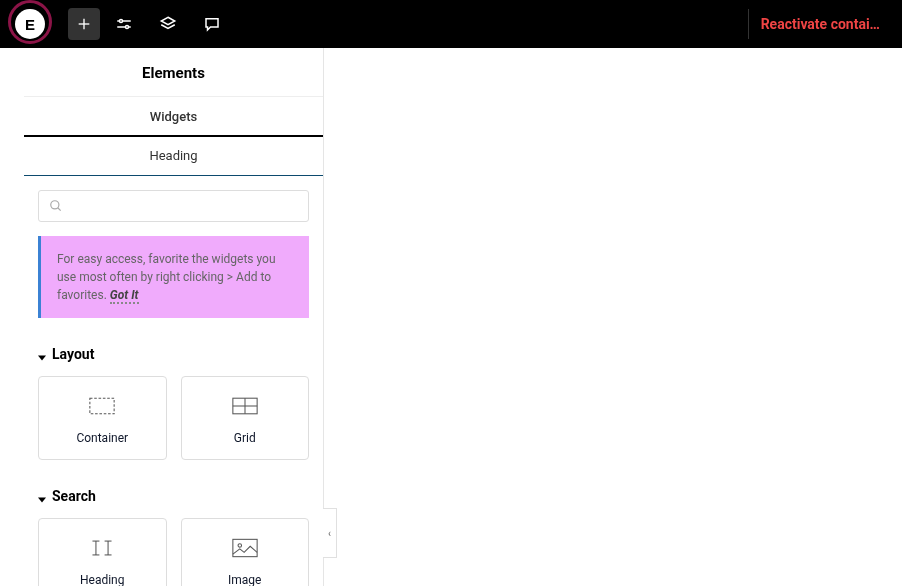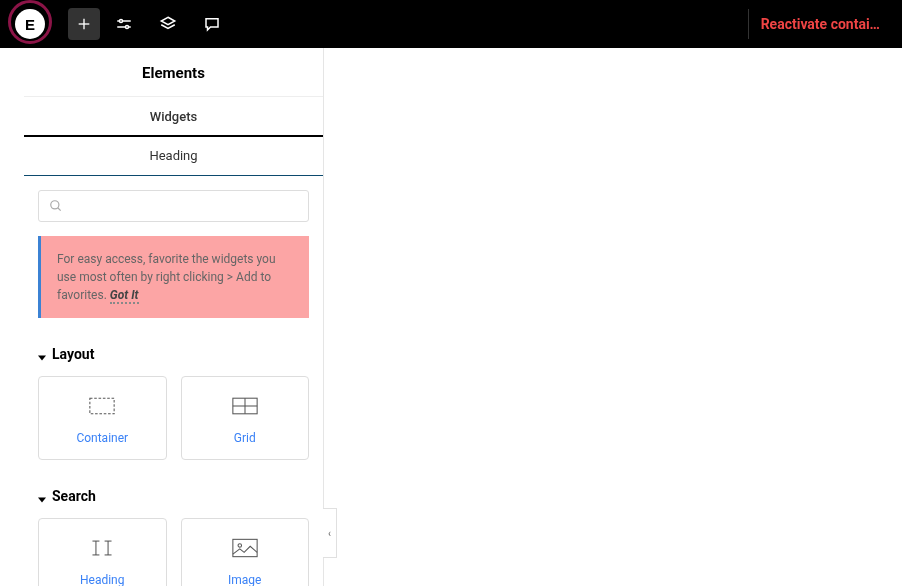--- a/index.html
+++ b/index.html
@@ -33,32 +33,32 @@
     .tab.active::after { content: ''; position: absolute; bottom: -1px; left: 0; width: 100%; height: 2px; background: #000; }
     
     
     .search-wrap { padding: 14px; }
     .search-box { display: flex; align-items: center; border: 1px solid #ddd; border-radius: 3px; padding: 8px 10px; }
     .search-box svg { width: 14px; height: 14px; stroke: #aaa; fill: none; stroke-width: 2; margin-right: 8px; }
     .search-input { border: none; outline: none; font-size: 12px; font-style: italic; color: #777; width: 100%; background: transparent; }
     
     
     .tip-wrap { padding: 0 14px 14px; }
-    .tip { background: #fca5a5; border-left: 3px solid #3b82d4; padding: 14px 16px; font-size: 12px; color: #666; line-height: 1.5; }
+    .tip { background: #f0abfc; border-left: 3px solid #3b82d4; padding: 14px 16px; font-size: 12px; color: #666; line-height: 1.5; }
     .tip a { color: #444; font-weight: bold; font-style: italic; text-decoration: none; border-bottom: 2px dotted #888; cursor: pointer; }
     
     
     .section { padding: 8px 14px 14px; }
     .section-header { display: flex; align-items: flex-end; gap: 6px; padding: 6px 0 14px; cursor: pointer; }
     .section-header svg { width: 8px; height: 8px; fill: #000; }
     .section-title { font-size: 14px; font-weight: bold; color: #000; }
     .widget-grid { display: flex; gap: 14px; }
     .widget-card { flex: 1; border: 1px solid #ddd; border-radius: 4px; display: flex; flex-direction: column; align-items: center; justify-content: center; padding: 18px 8px 14px; cursor: grab; gap: 14px; }
     .widget-card svg { width: 26px; height: 22px; stroke: #555; fill: none; stroke-width: 1.2; }
-    .widget-label { font-size: 12px; color: #3b82f6; }
+    .widget-label { font-size: 12px; color: #0f172a; }
     
     
     .collapse-handle { position: absolute; right: -14px; top: 460px; width: 14px; height: 50px; background: #fff; border: 1px solid #e0e0e0; border-left: none; display: flex; align-items: center; justify-content: center; cursor: pointer; font-size: 10px; color: #666; z-index: 5; }
   </style>
 </head>
 <body>
 
 <div class="topbar">
   <div class="topbar-left">
     <div class="logo-wrap">

